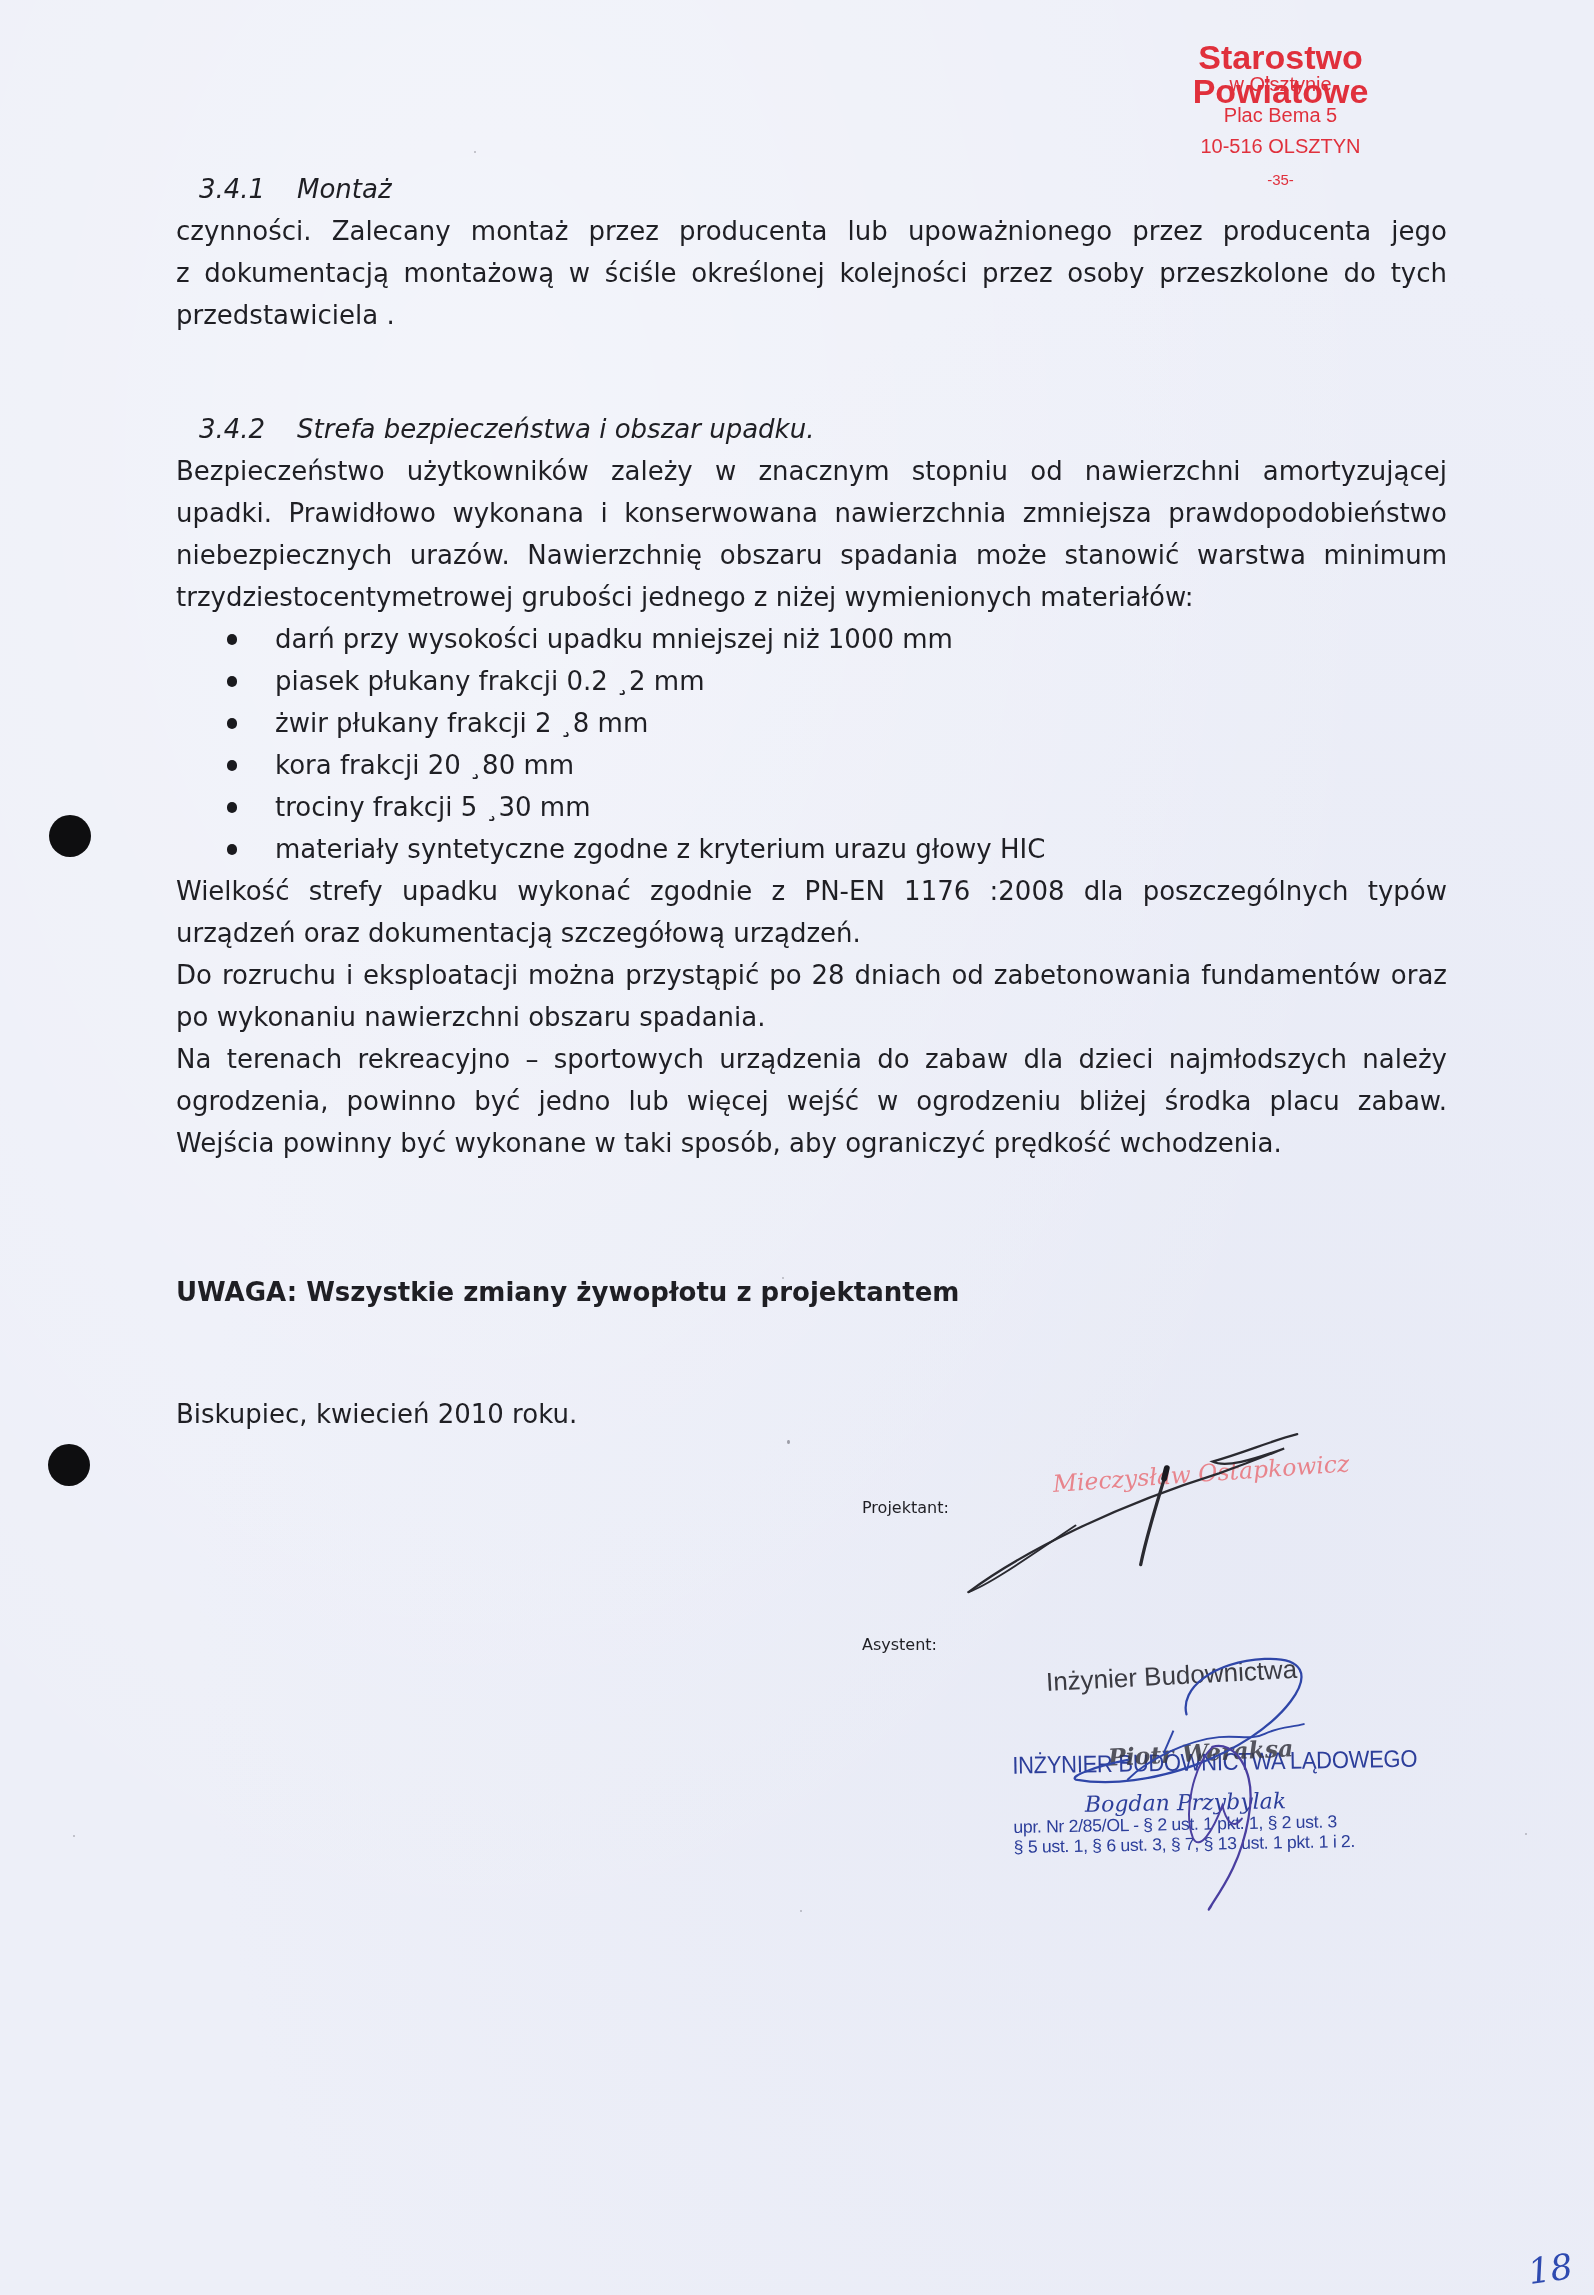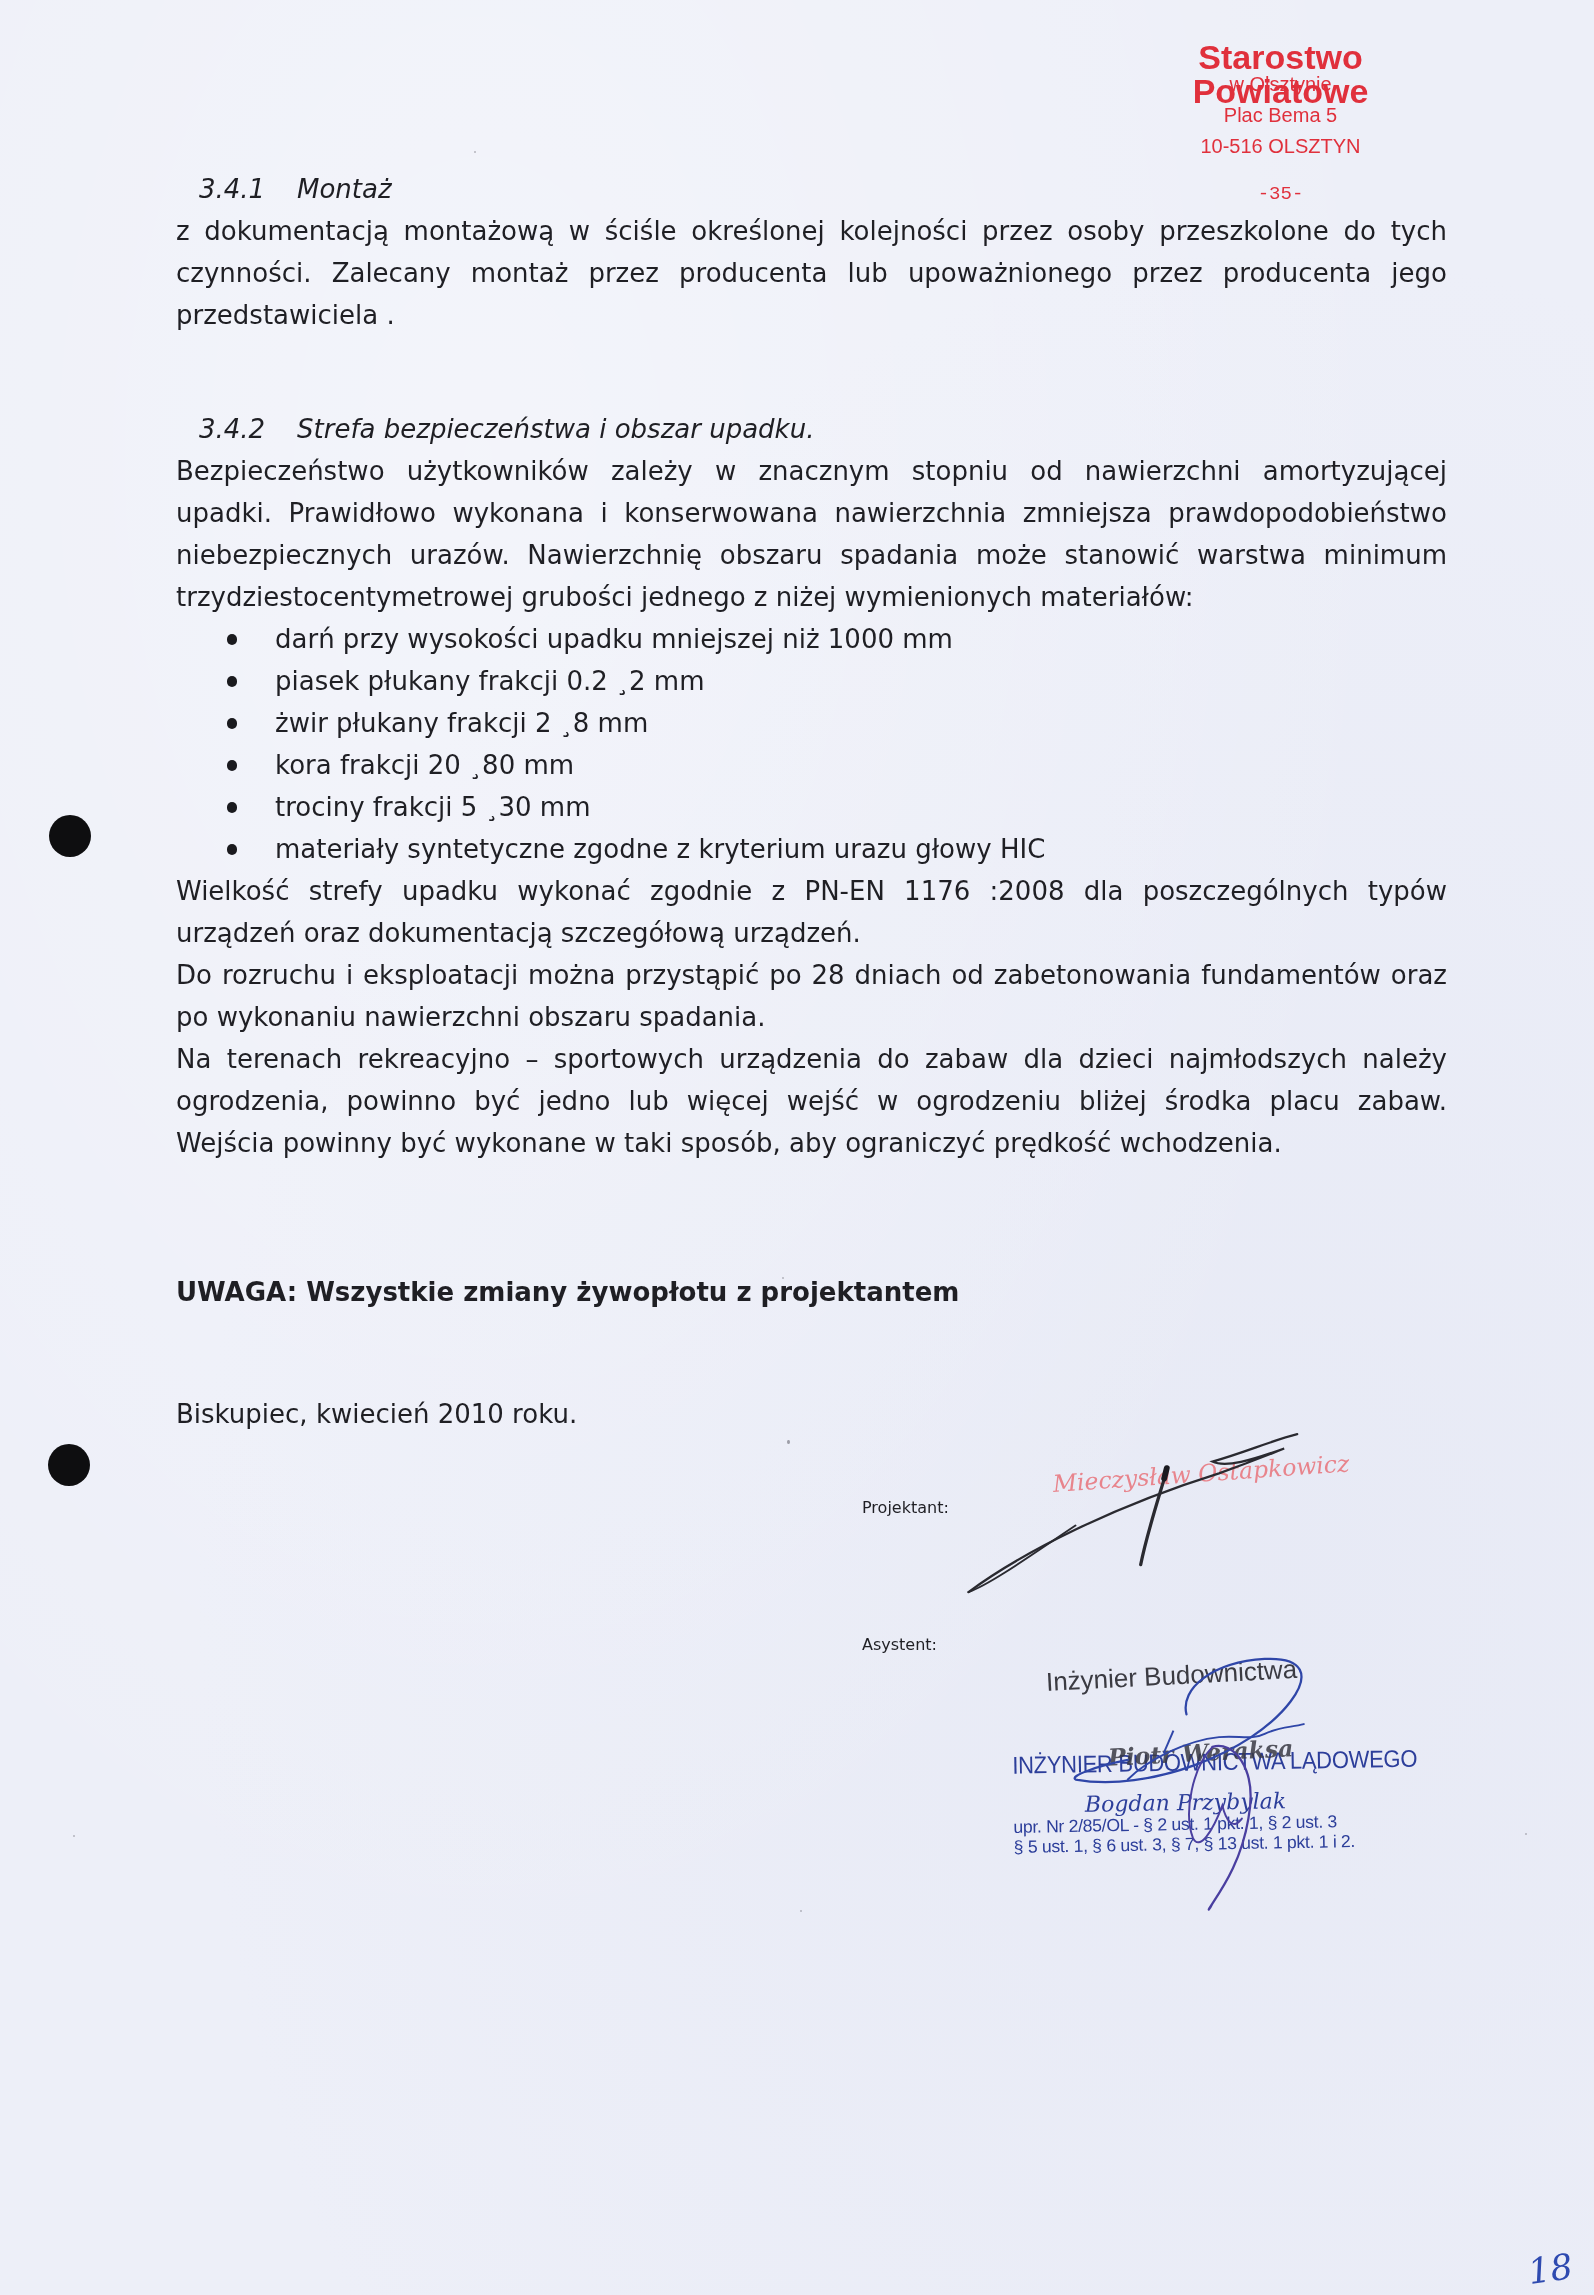--- a/index.html
+++ b/index.html
@@ -42,24 +42,23 @@
       letter-spacing: 0px;
       height: 34px;
     }
     .stamp .l2, .stamp .l3, .stamp .l4 {
       font-family: "Liberation Sans", sans-serif;
       font-size: 20px;
       height: 31px;
     }
     .stamp .l2 { font-family: "Liberation Sans", sans-serif; }
     .stamp .l5 {
-      font-size: 19px;
+      font-size: 15px;
       height: 22px;
-      margin-top: 18px;
-      font-family: Liberation Mono, monospace;
+      margin-top: 5px;
     }
 
     
     .content {
       position: absolute;
       left: 176px;
       width: 1271px;
       font-family: "DejaVu Sans", sans-serif;
       font-size: 26px;
       line-height: 42px;
@@ -236,22 +235,22 @@
     <div class="l2">w Olsztynie</div>
     <div class="l3">Plac Bema 5</div>
     <div class="l4">10-516 OLSZTYN</div>
     <div class="l5">-35-</div>
   </div>
 
   <div class="content" style="top:168px;">
     <div class="heading">
       <span class="num">3.4.1</span><span>Montaż</span>
     </div>
+    <span class="jline">czynności. Zalecany montaż przez producenta lub upoważnionego przez producenta jego</span>
     <span class="jline">z dokumentacją montażową w ściśle określonej kolejności przez osoby przeszkolone do tych</span>
-    <span class="jline">czynności. Zalecany montaż przez producenta lub upoważnionego przez producenta jego</span>
     <span class="line">przedstawiciela .</span>
   </div>
 
   <div class="content" style="top:408px;">
     <div class="heading">
       <span class="num">3.4.2</span><span>Strefa bezpieczeństwa i obszar upadku.</span>
     </div>
     <span class="jline">Bezpieczeństwo użytkowników zależy w znacznym stopniu od nawierzchni amortyzującej</span>
     <span class="jline">upadki. Prawidłowo wykonana i konserwowana nawierzchnia zmniejsza prawdopodobieństwo</span>
     <span class="jline">niebezpiecznych urazów. Nawierzchnię obszaru spadania może stanowić warstwa minimum</span>

